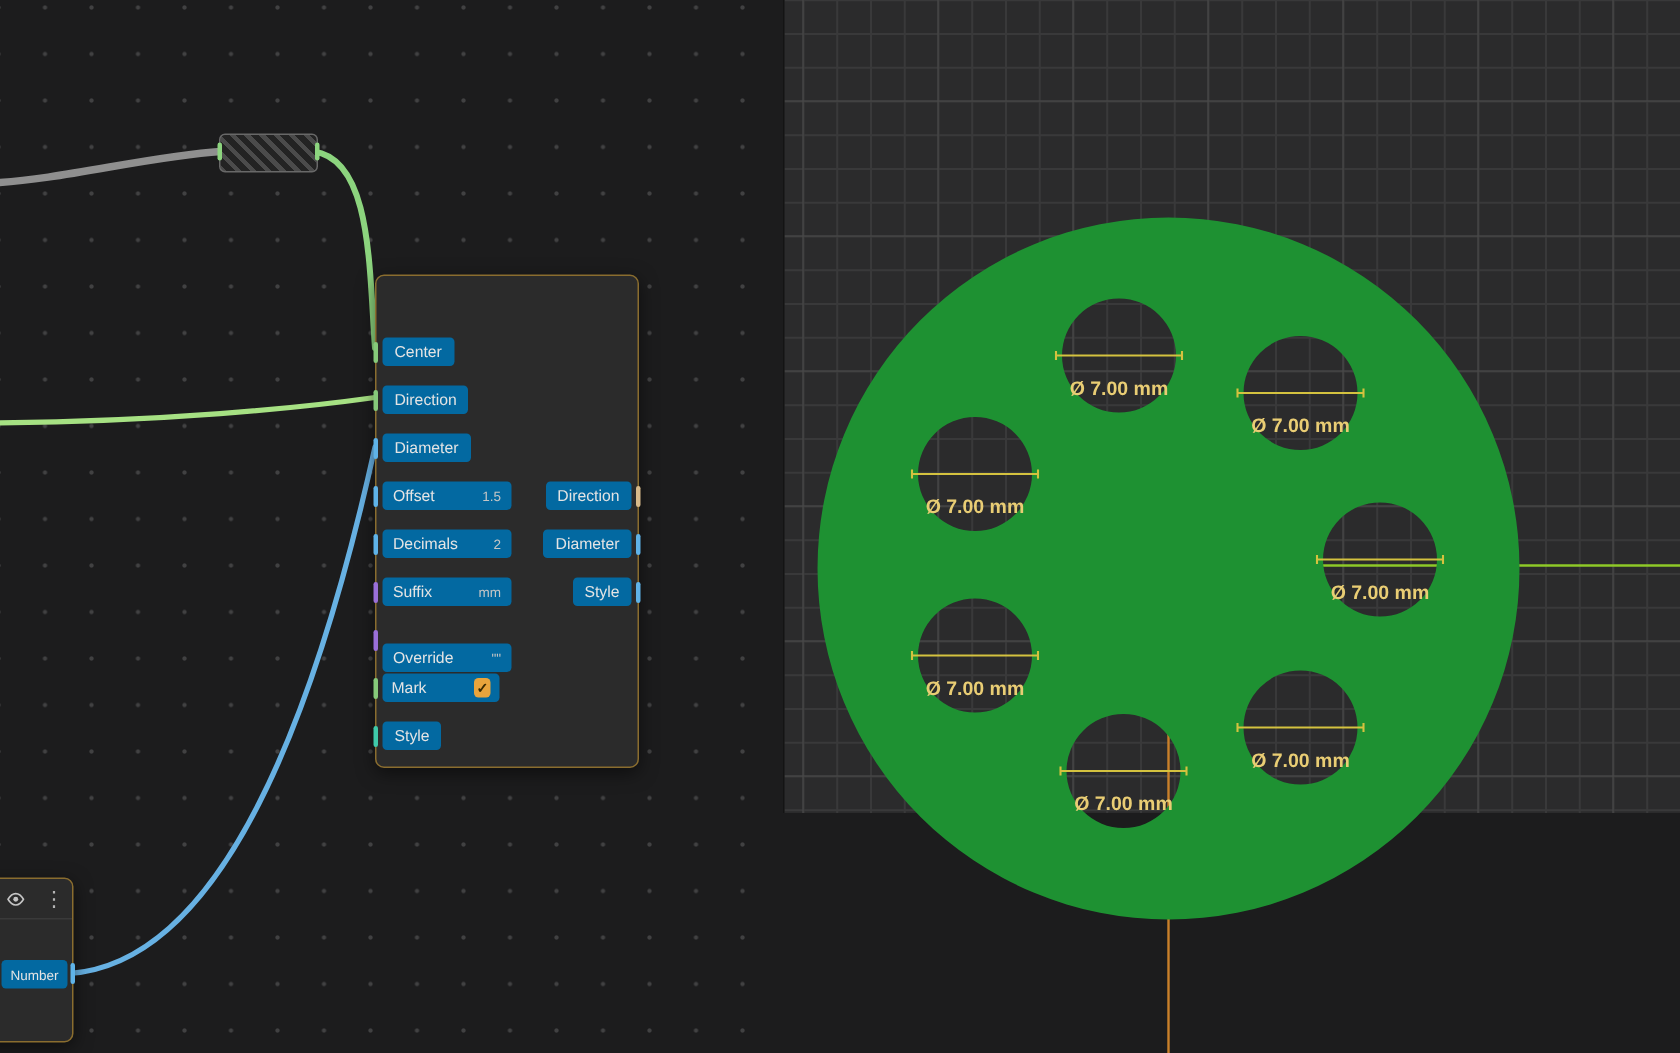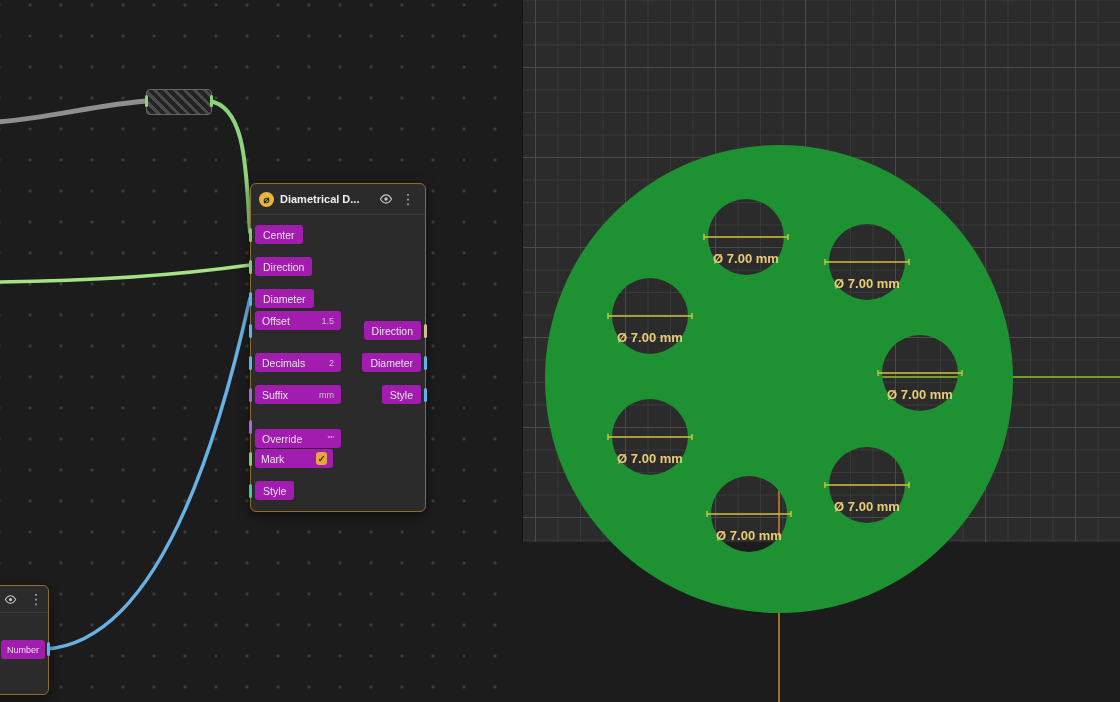--- a/index.html
+++ b/index.html
@@ -28,21 +28,21 @@
     border-bottom:1px solid #3a3a3a;}
   .node-icon{flex:0 0 15px;width:15px;height:15px;border-radius:50%;background:#e8b63a;
     color:#1d1d1d;font-size:10px;line-height:15px;text-align:center;font-weight:bold;}
   .node-icon::before{content:"\2300";}
   .node-title{font-size:11px;font-weight:bold;color:#efefef;white-space:nowrap;overflow:hidden;
     text-overflow:ellipsis;max-width:92px;}
   .icon-eye{margin-left:auto;display:flex;align-items:center;}
   .kebab{color:#b5b5b5;font-size:14px;line-height:14px;padding:0 2px;}
   .kebab::before{content:"\22EE";}
 
-  .row{position:absolute;left:4px;height:19px;background:#a21caf;border-radius:3px;
+  .row{position:absolute;left:4px;height:19px;background:#0369a1;border-radius:3px;
     display:flex;align-items:center;padding:0 8px;font-size:10.5px;color:#e4e4e4;gap:8px;
     white-space:nowrap;box-sizing:border-box;}
   .row.output-row{left:auto;right:4px;}
   .row.has-value{width:86px;justify-content:space-between;padding:0 7px;}
   .row.has-check{width:78px;justify-content:space-between;padding:0 6px;gap:32px;}
   .row-value{font-size:9px;color:#c6c6c6;}
   .checkbox{width:13px;height:13px;border-radius:3px;display:inline-flex;align-items:center;
     justify-content:center;font-size:9.5px;color:#3a2a00;font-weight:bold;}
   .checkbox.checked::before{content:"\2713";}
   .port{position:absolute;width:3px;height:14px;border-radius:2px;}
@@ -80,45 +80,34 @@
       <path id="wire-lightgreen" d="M -6 282 C 110 281, 200 272, 250 265" stroke-width="3.5" stroke="#a6e183"></path>
       <path id="wire-blue" d="M 46 649 C 150 642, 212 470, 250 298" stroke-width="3.5" stroke="#67b1e3"></path>
     </svg>
 
     <div id="relay">
       <span class="relay-port l" id="relay-port-l" style="background: rgb(140, 212, 126);"></span>
       <span class="relay-port r" id="relay-port-r" style="background: rgb(140, 212, 126);"></span>
     </div>
 
     <div class="node" id="main-node">
-      <div class="node-header">
-        <span class="node-icon"></span>
-        <span class="node-title">Diametrical D...</span>
-        <span class="icon-eye">
-          <svg viewBox="0 0 24 24" width="14" height="14">
-            <path d="M12 5C6.5 5 2.5 12 2.5 12S6.5 19 12 19s9.5-7 9.5-7S17.5 5 12 5z" fill="none" stroke="#c4c4c4" stroke-width="2"></path>
-            <circle cx="12" cy="12" r="3" fill="#c4c4c4"></circle>
-          </svg>
-        </span>
-        <span class="kebab"></span>
-      </div>
 
     <div class="row" style="top: 41px;">
           <span class="row-label">Center</span>
         </div>
         <span class="port port-left" style="top: 43.5px; background: rgb(134, 201, 122);"></span>
         <div class="row" style="top: 73px;">
           <span class="row-label">Direction</span>
         </div>
         <span class="port port-left" style="top: 75.5px; background: rgb(134, 201, 122);"></span>
         <div class="row" style="top: 105px;">
           <span class="row-label">Diameter</span>
         </div>
         <span class="port port-left" style="top: 107.5px; background: rgb(95, 179, 232);"></span>
-        <div class="row has-value" style="top: 127px; justify-content: space-between;">
+        <div class="row has-value" style="top: 137px; justify-content: space-between;">
           <span class="row-label">Offset</span>
           <span class="row-value">1.5</span>
         </div>
         <span class="port port-left" style="top: 139.5px; background: rgb(95, 179, 232);"></span>
         <div class="row has-value" style="top: 169px;">
           <span class="row-label">Decimals</span>
           <span class="row-value">2</span>
         </div>
         <span class="port port-left" style="top: 171.5px; background: rgb(95, 179, 232);"></span>
         <div class="row has-value" style="top: 201px;">

